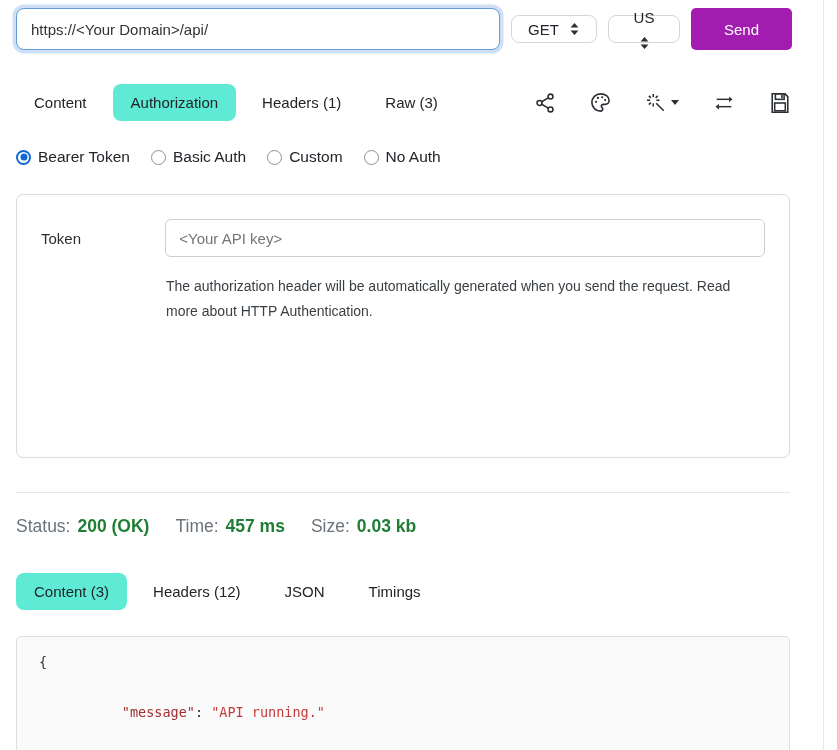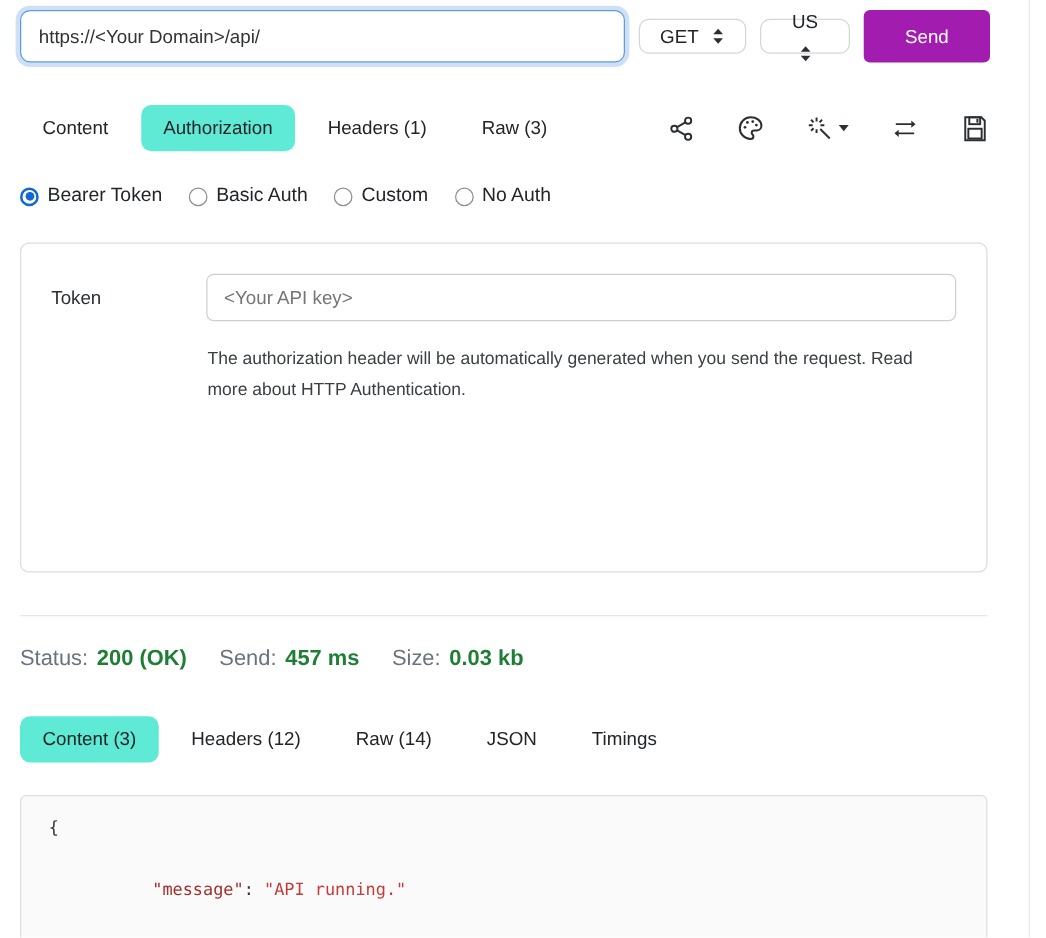--- a/index.html
+++ b/index.html
@@ -184,33 +184,32 @@
   </div>
 
   <div class="divider"></div>
 
   <div class="status-row">
     <div class="status-group">
       <span class="status-label">Status:</span>
       <span class="status-value">200 (OK)</span>
     </div>
     <div class="status-group">
-      <span class="status-label">Send:</span>
+      <span class="status-label">Time:</span>
       <span class="status-value">457 ms</span>
     </div>
     <div class="status-group">
       <span class="status-label">Size:</span>
       <span class="status-value">0.03 kb</span>
     </div>
   </div>
 
   <div class="resp-tabs">
     <div class="tab active">Content (3)</div>
     <div class="tab">Headers (12)</div>
-    <div class="tab">Raw (14)</div>
     <div class="tab">JSON</div>
     <div class="tab">Timings</div>
   </div>
 
   <div class="code-block">
     <div class="code-line">{</div>
     <div class="code-line indent">
       <span class="json-key">"message"</span><span class="json-sep">: </span><span class="json-value">"API running."</span>
     </div>
 

